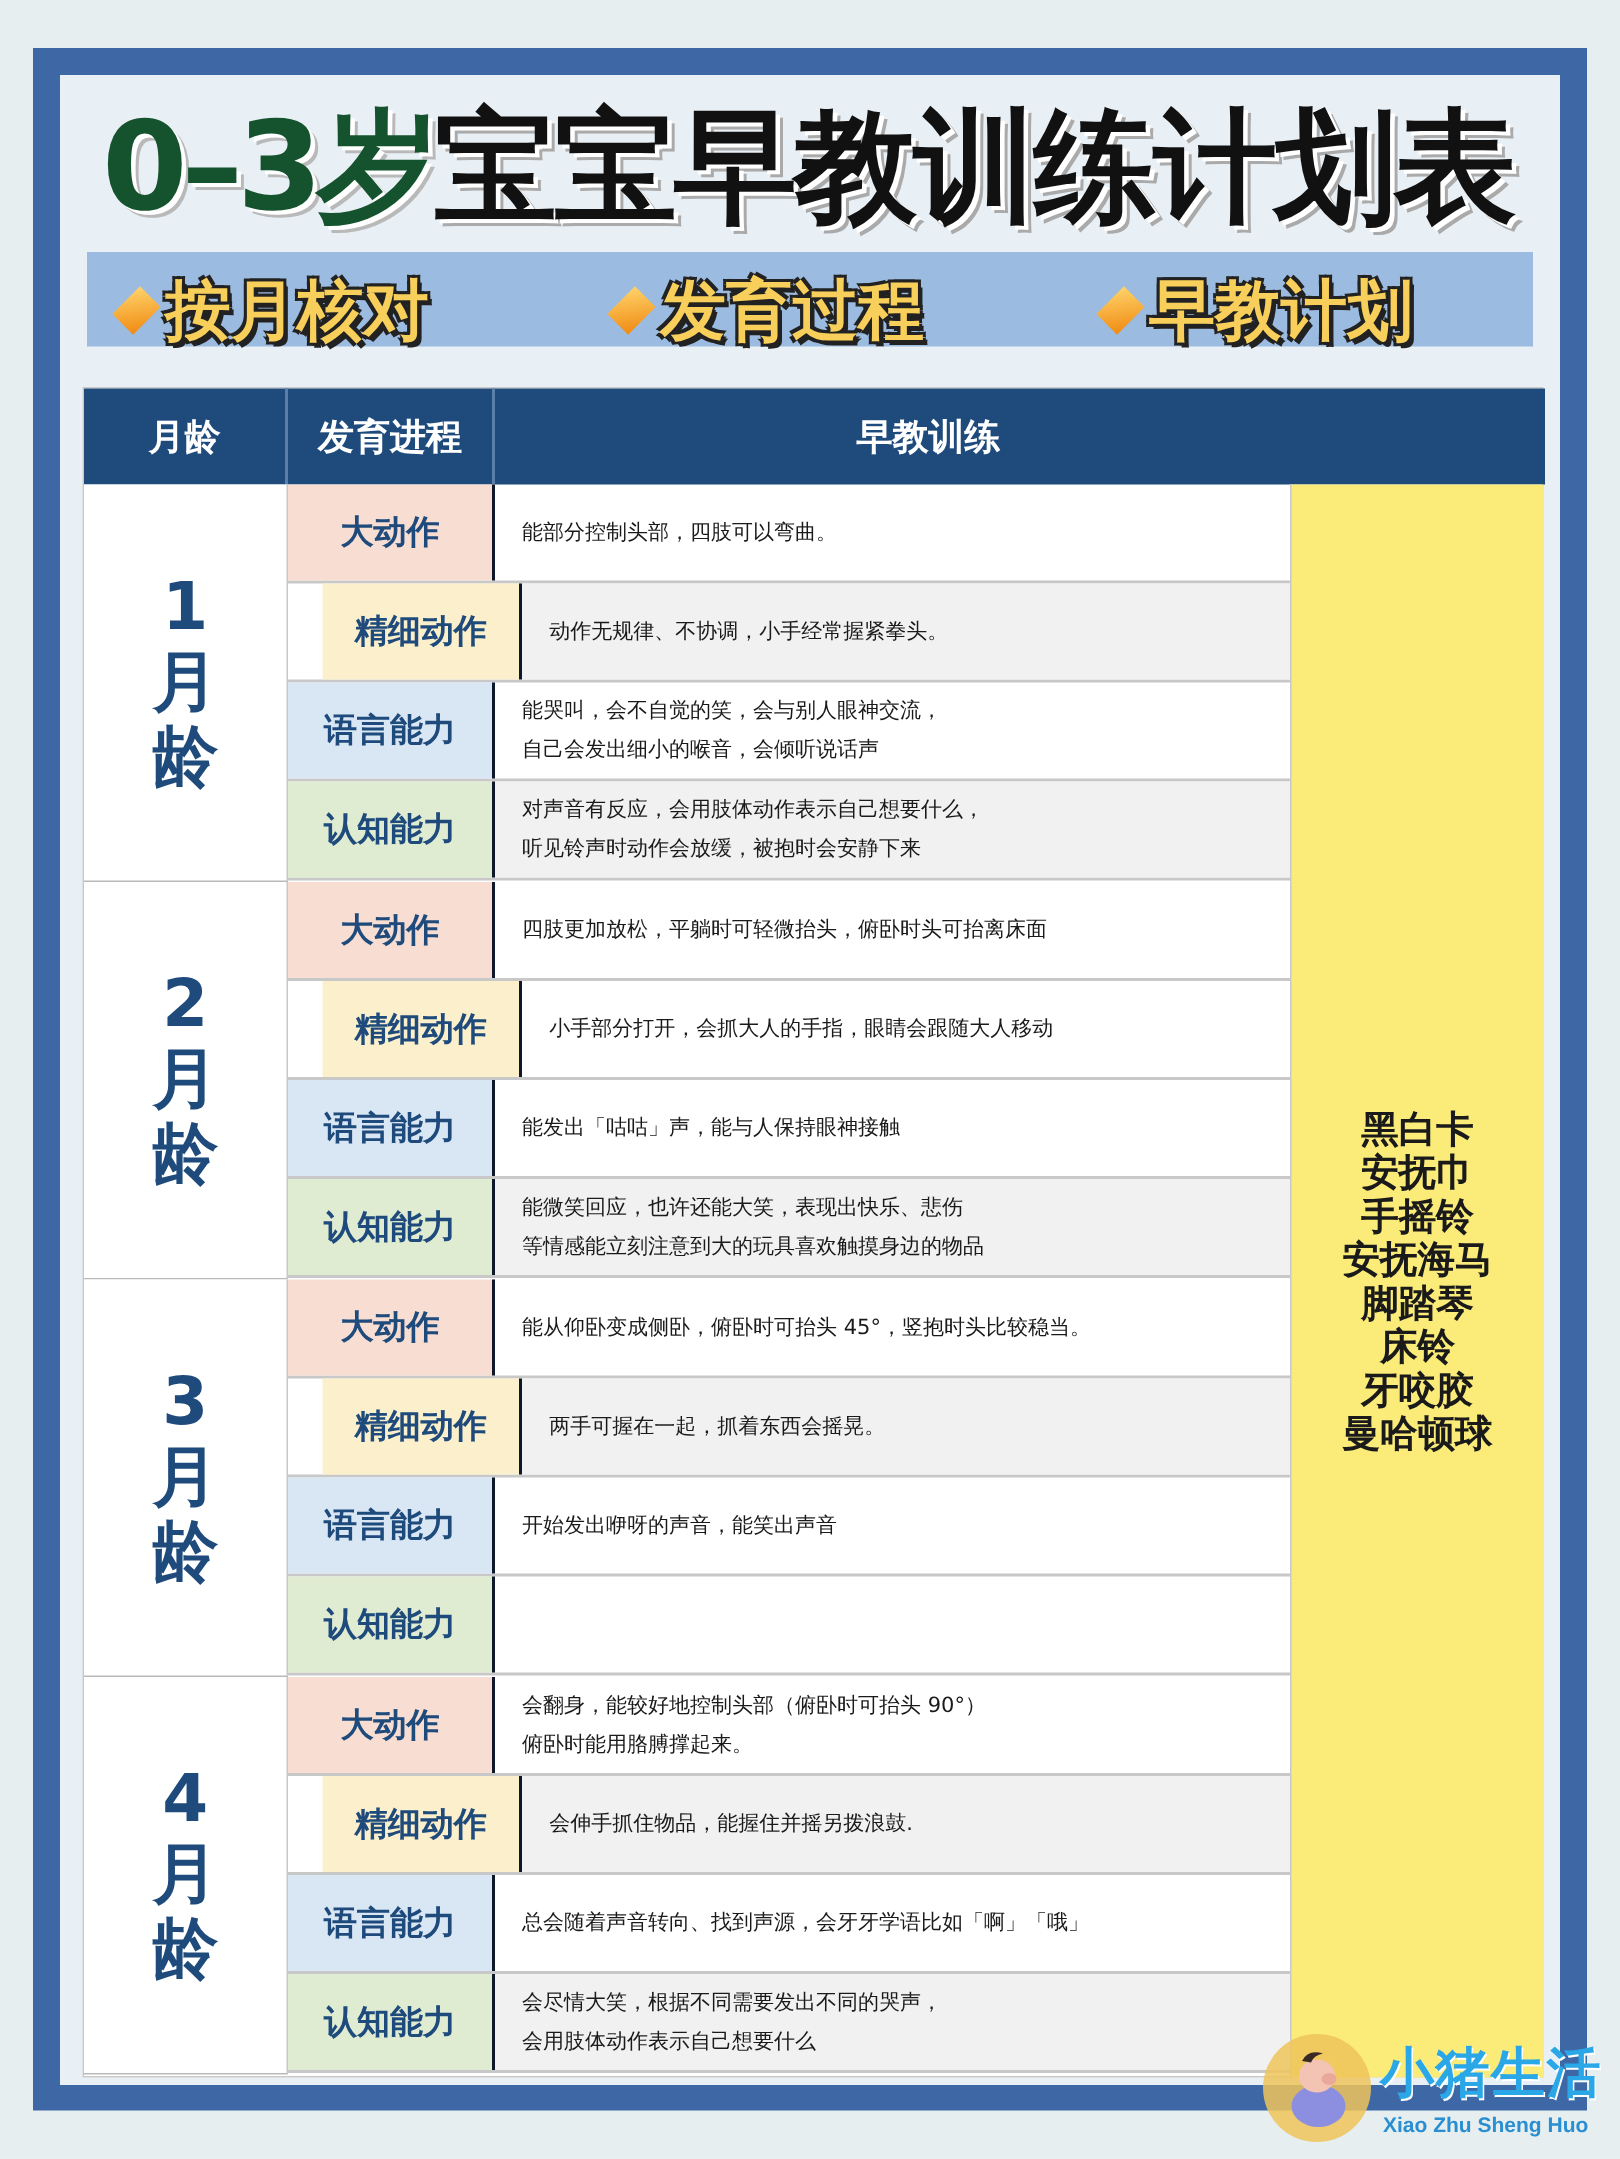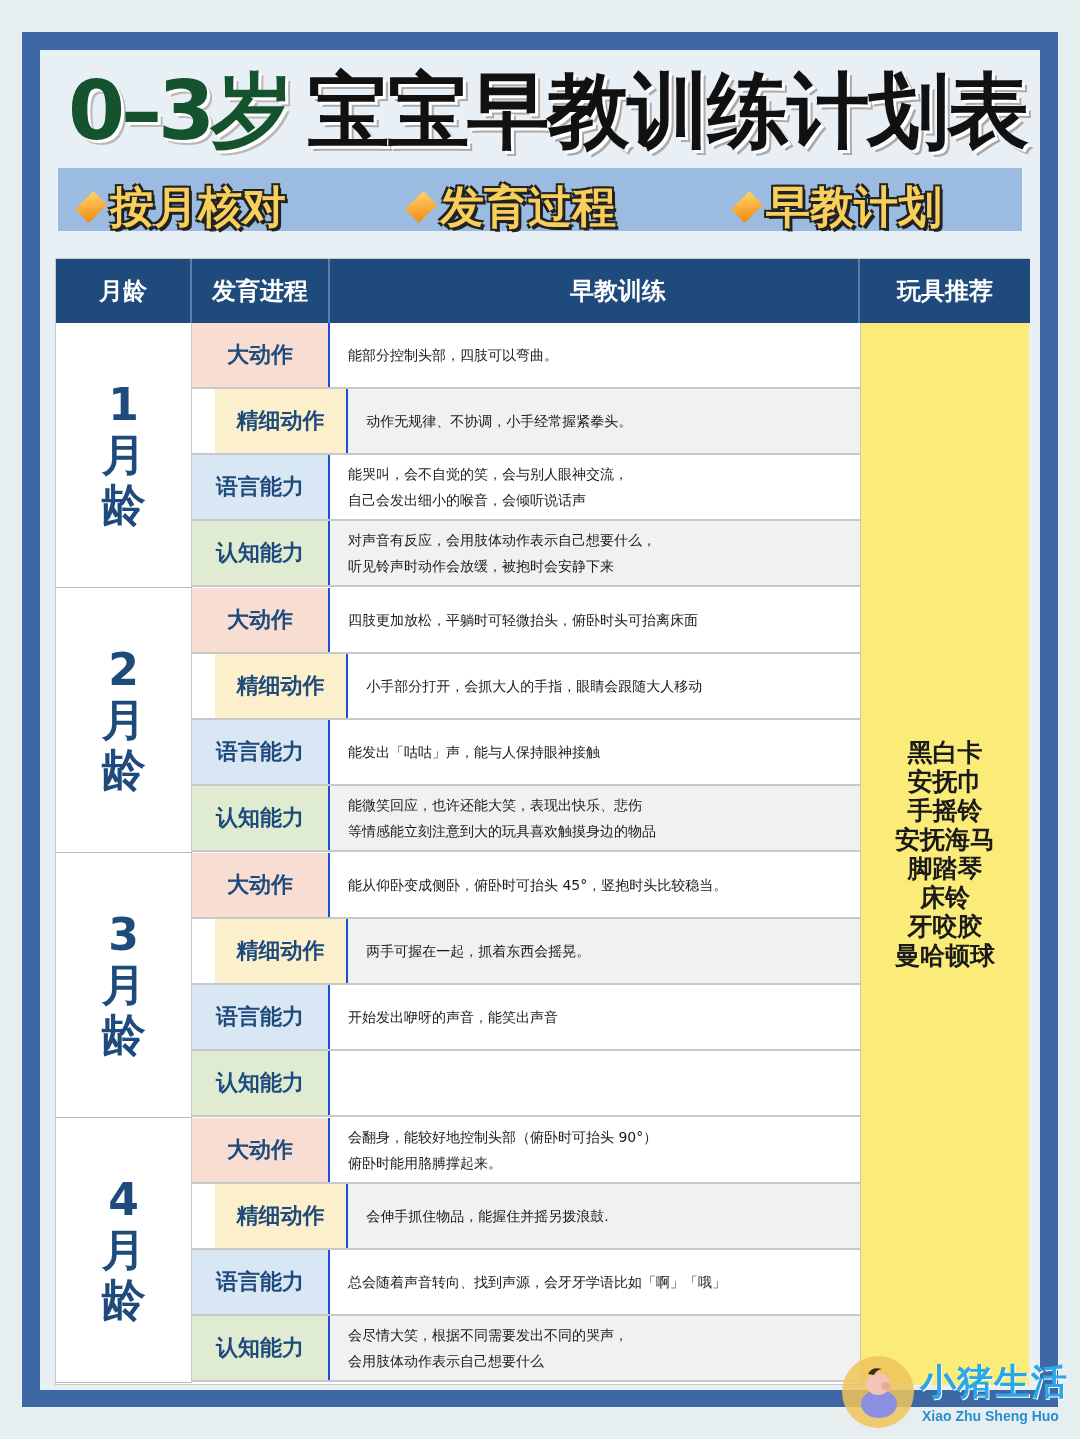--- a/index.html
+++ b/index.html
@@ -2,39 +2,39 @@
 <html><head>
 <meta charset="utf-8">
 <style>
   * { box-sizing: border-box; margin: 0; padding: 0; }
   html, body { width: 1080px; height: 1439px; background: #e3ecef; font-family: "DejaVu Sans", "Liberation Sans", sans-serif; overflow: hidden; }
   .page { position: absolute; left: 0; top: 0; width: 1080px; height: 1439px; background: #e6eef0; }
   .frame { position: absolute; left: 22px; top: 32px; width: 1036px; height: 1375px; background: #3e67a6; }
   .inner { position: absolute; left: 40px; top: 50px; width: 1000px; height: 1340px; background: #e9f0f5; }
   .title { position: absolute; left: 68px; top: 62px; width: 960px; height: 100px; display: flex; align-items: center; }
   .title-age { font-size: 82px; font-weight: bold; color: #14532d; letter-spacing: -4px; text-shadow: 3px 3px 0 #ffffff, 5px 5px 0 #b9b9b9; font-family: "DejaVu Sans", sans-serif; }
-  .title-main { font-size: 82px; font-weight: bold; color: #111; margin-left: 18px; letter-spacing: -2px; text-shadow: 3px 3px 0 #ffffff, 5px 5px 0 #aaaaaa; }
+  .title-main { font-size: 82px; font-weight: bold; color: #111; margin-left: 0; letter-spacing: -2px; text-shadow: 3px 3px 0 #ffffff, 5px 5px 0 #aaaaaa; }
   .subbar { position: absolute; left: 58px; top: 168px; width: 964px; height: 63px; background: #9cbbe0; display: flex; align-items: center; }
   .tag { position: absolute; display: flex; align-items: center; top: 0; height: 78px; }
   .diamond { width: 26px; height: 26px; transform: rotate(45deg) scale(0.75,1); background: linear-gradient(135deg,#ffd36a,#f08a12); margin-right: 6px; }
   .tag-label { font-size: 44px; font-weight: bold; color: #f7cf5a; text-shadow: -2px -2px 0 #222, 2px -2px 0 #222, -2px 2px 0 #222, 2px 2px 0 #222, 3px 3px 0 #222; }
   .table { position: absolute; left: 55px; top: 258px; width: 974px; height: 1127px; background: #ffffff; border: 1px solid #c8c8c8; }
   .thead { position: absolute; left: 0; top: 0; width: 974px; height: 64px; background: #1e4a7c; display: flex; }
   .th { color: #ffffff; font-size: 24px; font-weight: bold; display: flex; align-items: center; justify-content: center; border-right: 2px solid #5a7fa8; height: 64px; font-family: Liberation Mono, monospace; }
   .th:last-child { border-right: none; }
   .col-age { width: 136px; }
   .col-dev { width: 138px; }
   .col-train { width: 530px; padding-left: 48px; }
   .col-toy { width: 170px; }
   .month-block { position: absolute; left: 0; width: 804px; height: 265px; }
   .age-cell { position: absolute; left: 0; top: 0; width: 136px; height: 265px; background: #ffffff; border-right: 1px solid #c8c8c8; border-bottom: 1px solid #b9b9b9; display: flex; flex-direction: column; align-items: center; justify-content: center; color: #1e4a7c; font-weight: bold; }
   .age-num { font-size: 44px; line-height: 50px; }
   .age-char { font-size: 44px; line-height: 50px; }
   .row { position: absolute; left: 136px; width: 668px; height: 66px; display: flex; border-bottom: 2px solid #c8c8c8; }
-  .dev { width: 138px; height: 100%; display: flex; align-items: center; justify-content: center; font-size: 22px; font-weight: bold; color: #1e4a7c; border-right: 2px solid #1d4ed8; }
+  .dev { width: 138px; height: 100%; display: flex; align-items: center; justify-content: center; font-size: 22px; font-weight: bold; color: #1e4a7c; border-right: 2px solid #0f172a; }
   .dev.c0 { background: #f8ded2; }
   .dev.c1 { background: #fbf0cb; margin-left: 23px; }
   .dev.c2 { background: #d9e7f5; }
   .dev.c3 { background: #dfecd2; }
   .train { width: 530px; height: 100%; display: flex; flex-direction: column; justify-content: center; padding-left: 18px; font-size: 14px; color: #1a1a1a; line-height: 26px; }
   .train.alt { background: #f1f1f1; }
   .toy-col { position: absolute; left: 804px; top: 64px; width: 169px; height: 1062px; background: #fbec7a; display: flex; flex-direction: column; justify-content: center; border-left: 1px solid #c8c8c8; }
   .toy { font-size: 25px; font-weight: bold; color: #1a1a1a; line-height: 29px; text-align: center; }
   .logo { position: absolute; left: 842px; top: 1356px; width: 230px; height: 76px; }
   .logo-circle { position: absolute; left: 0; top: 0; width: 72px; height: 72px; border-radius: 50%; background: rgba(238,196,90,0.85); }
@@ -67,21 +67,20 @@
       <span class="diamond"></span>
       <span class="tag-label">早教计划</span>
     </div>
   </div>
 
   <div class="table">
     <div class="thead">
       <div class="th col-age">月龄</div>
       <div class="th col-dev">发育进程</div>
       <div class="th col-train">早教训练</div>
-      <div class="th col-toy">玩具推荐</div>
     </div>
 
     <div class="month-block" style="top:64px">
       <div class="age-cell">
         <span class="age-num">1</span>
         <span class="age-char">月</span>
         <span class="age-char">龄</span>
       </div>
       <div class="row" style="top:0">
         <div class="dev c0">大动作</div>

